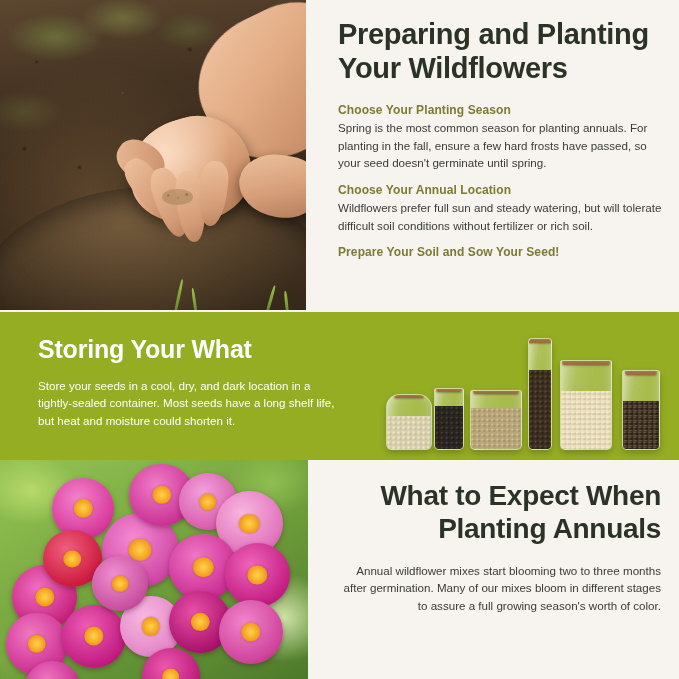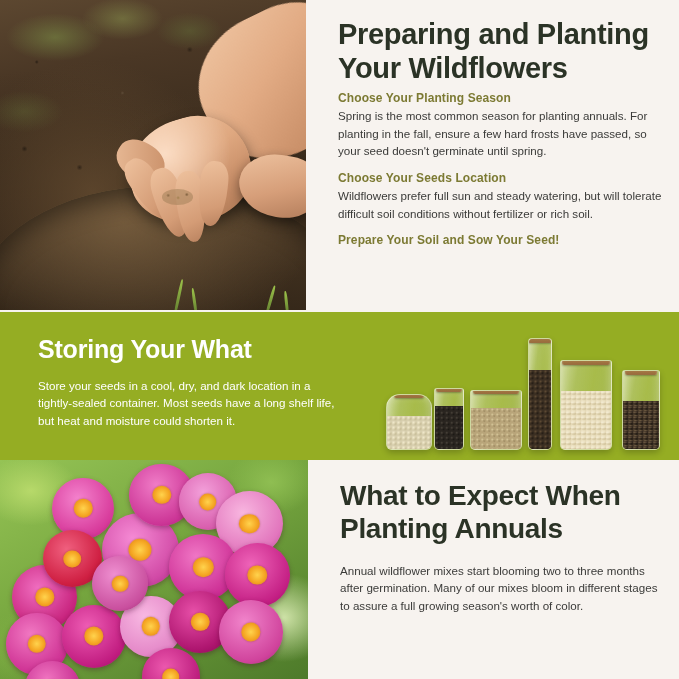--- a/index.html
+++ b/index.html
@@ -158,21 +158,21 @@
     width: 367px; height: 312px;
     padding: 18px 14px 0 26px;
   }
 
   .heading-lg {
     font-size: 29px;
     line-height: 1.16;
     font-weight: bold;
     color: #2B3326;
     letter-spacing: -0.3px;
-    margin-bottom: 6px;
+    margin-bottom: 18px;
   }
 
   .sub-head {
     font-size: 12px;
     font-weight: bold;
     color: #7C7A33;
     letter-spacing: .1px;
     margin-bottom: 2px;
   }
 
@@ -327,20 +327,21 @@
     background: radial-gradient(circle, #ffd34d 0%, #f5a623 55%, #d8791a 100%);
     box-shadow: 0 0 2px rgba(120,60,0,.5);
   }
 
   
   .text-three {
     position: absolute;
     left: 312px; top: 0;
     width: 367px; height: 219px;
     padding: 20px 18px 0 28px;
+    text-align: right;
   }
   .heading-lg2 {
     font-size: 28px;
     line-height: 1.17;
     font-weight: bold;
     color: #2B3326;
     letter-spacing: -0.3px;
     margin-bottom: 16px;
   }
 </style>
@@ -372,21 +373,21 @@
 
     <div class="text-one">
       <div class="heading-lg">Preparing and Planting Your Wildflowers</div>
 
       <div class="block">
         <div class="sub-head">Choose Your Planting Season</div>
         <div class="body-copy">Spring is the most common season for planting annuals. For planting in the fall, ensure a few hard frosts have passed, so your seed doesn't germinate until spring.</div>
       </div>
 
       <div class="block">
-        <div class="sub-head">Choose Your Seeds Location</div>
+        <div class="sub-head">Choose Your Annual Location</div>
         <div class="body-copy">Wildflowers prefer full sun and steady watering, but will tolerate difficult soil conditions without fertilizer or rich soil.</div>
       </div>
 
       <div class="block">
         <div class="sub-head">Prepare Your Soil and Sow Your Seed!</div>
       </div>
     </div>
   </div>
 
   <div class="section-two">

